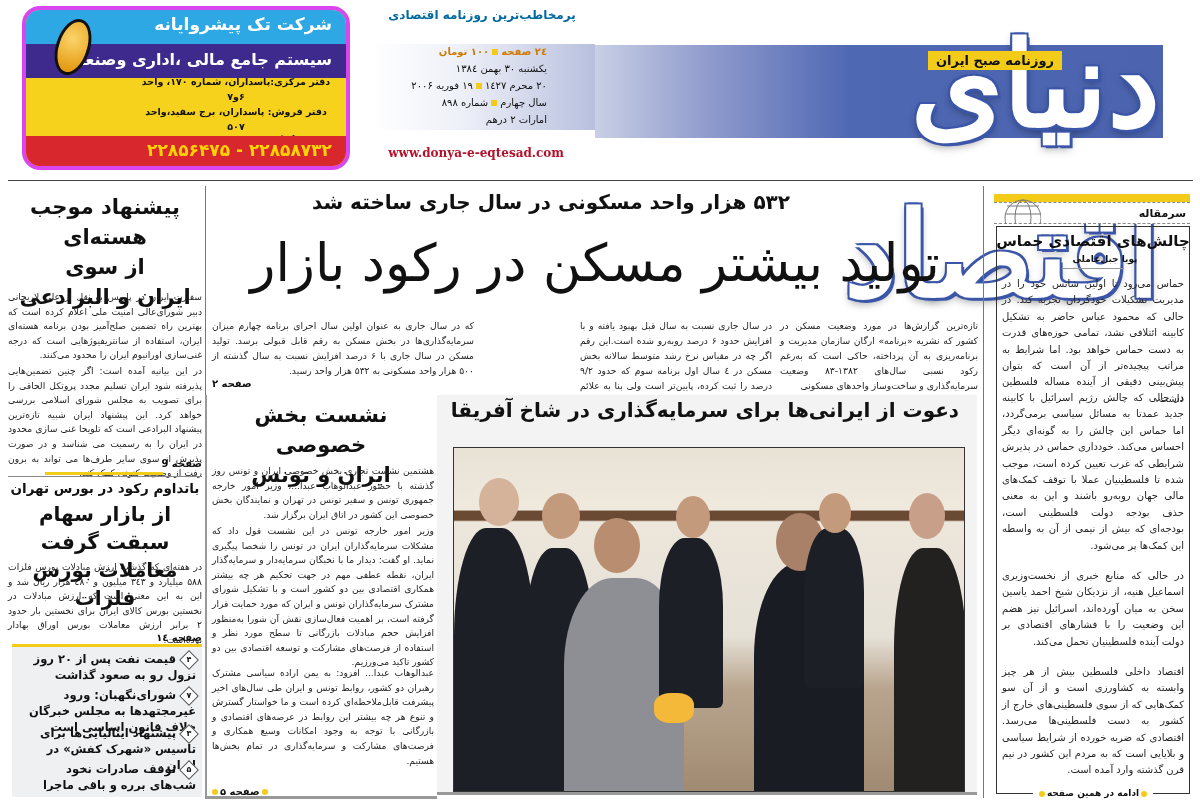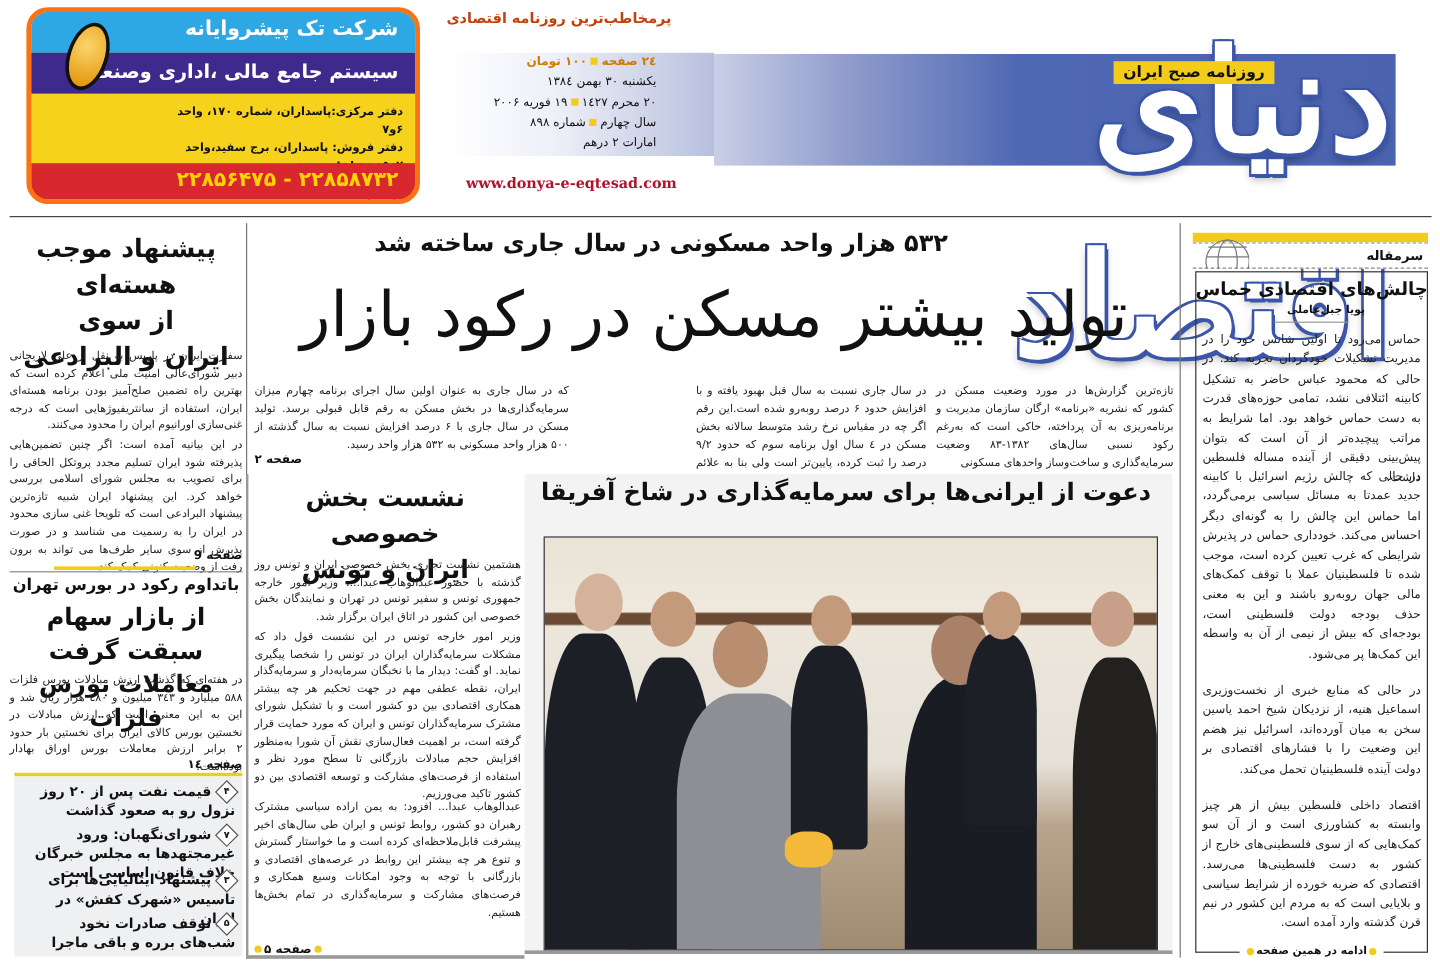--- a/index.html
+++ b/index.html
@@ -7,31 +7,31 @@
 body{font-family:"DejaVu Sans",sans-serif;color:#111;position:relative;direction:ltr}
 .abs{position:absolute}
 
 
 #masthead-band{left:595px;top:45px;width:568px;height:93px;background:linear-gradient(90deg,#c9cfe6 0%,#8f9bcc 20%,#4f68b3 45%,#4c64b0 100%)}
 #logo{right:40px;top:0;width:560px;height:180px;font-family:"DejaVu Serif",serif;font-weight:bold;font-size:118px;color:#fff;line-height:170px;text-align:right;direction:rtl;letter-spacing:-2px;
  text-shadow:3px 3px 0 #3b56a8,-2px -2px 0 #3b56a8,2px -2px 0 #3b56a8,-2px 2px 0 #3b56a8,0 4px 8px rgba(0,0,0,.35)}
 #tagline-badge{left:928px;top:51px;background:#f2cc18;color:#111;font-size:13px;font-weight:bold;padding:2px 8px;direction:rtl}
 
 #issue-block{left:373px;top:44px;width:222px;height:86px;background:linear-gradient(90deg,#ffffff 0%,#eef0f8 40%,#b8c0de 100%)}
-#slogan{left:372px;top:8px;width:220px;font-size:12px;font-weight:bold;color:#c2410c;direction:rtl;text-align:left}
+#slogan{left:372px;top:8px;width:220px;font-size:12px;font-weight:bold;color:#0369a1;direction:rtl;text-align:center}
 .issue-line{position:absolute;right:48px;font-size:10px;color:#111;direction:rtl;text-align:center;white-space:nowrap}
 .issue-line .hl{color:#d07a00;font-weight:bold}
 .sq{display:inline-block;width:6px;height:6px;background:#f2cc18;margin:0 3px;vertical-align:middle}
 #website{left:372px;top:146px;width:220px;font-family:"DejaVu Serif",serif;font-size:12px;color:#b3122b;font-weight:bold;direction:ltr;text-align:right;padding-right:28px}
 
 
-#ad{left:22px;top:6px;width:328px;height:164px;border:4px solid #f97316;border-radius:18px;overflow:hidden;background:#f6d21c}
+#ad{left:22px;top:6px;width:328px;height:164px;border:4px solid #d946ef;border-radius:18px;overflow:hidden;background:#f6d21c}
 #ad .row1{position:absolute;left:0;top:0;width:100%;height:34px;background:#2ea8e4;color:#fff;font-weight:bold;font-size:17px;direction:rtl;text-align:right;padding:4px 14px 0 0}
 #ad .row2{position:absolute;left:0;top:34px;width:100%;height:34px;background:#3e2a8c;color:#fff;font-weight:bold;font-size:16px;direction:rtl;text-align:right;padding:6px 14px 0 0}
-#ad .addr{position:absolute;right:10px;top:76px;width:200px;font-size:9.5px;font-weight:bold;color:#111;direction:rtl;text-align:right;line-height:15px}
+#ad .addr{position:absolute;right:10px;top:64px;width:200px;font-size:9.5px;font-weight:bold;color:#111;direction:rtl;text-align:center;line-height:15px}
 #ad .url{position:absolute;right:10px;top:124px;font-size:10px;font-weight:bold;color:#111}
 #ad .phone{position:absolute;left:0;bottom:0;width:100%;height:30px;background:#d9272e;color:#ffd400;font-weight:bold;font-size:17px;direction:rtl;text-align:right;padding:4px 14px 0 0;letter-spacing:1px}
 #ad-logo-o{left:30px;top:8px;width:34px;height:58px;border-radius:50%;background:radial-gradient(circle at 40% 35%,#fbd46a,#e08f00);border:3px solid #111;transform:rotate(18deg)}
 #ad-brand{left:5px;top:76px;width:110px;height:70px;font-size:40px;font-weight:bold;color:#fff;-webkit-text-stroke:2px #111;direction:rtl;text-align:center;line-height:66px;font-family:"DejaVu Serif",serif}
 
 
 .hrule{position:absolute;height:2px;background:#111}
 .vrule{position:absolute;width:1px;background:#777}
 
 

